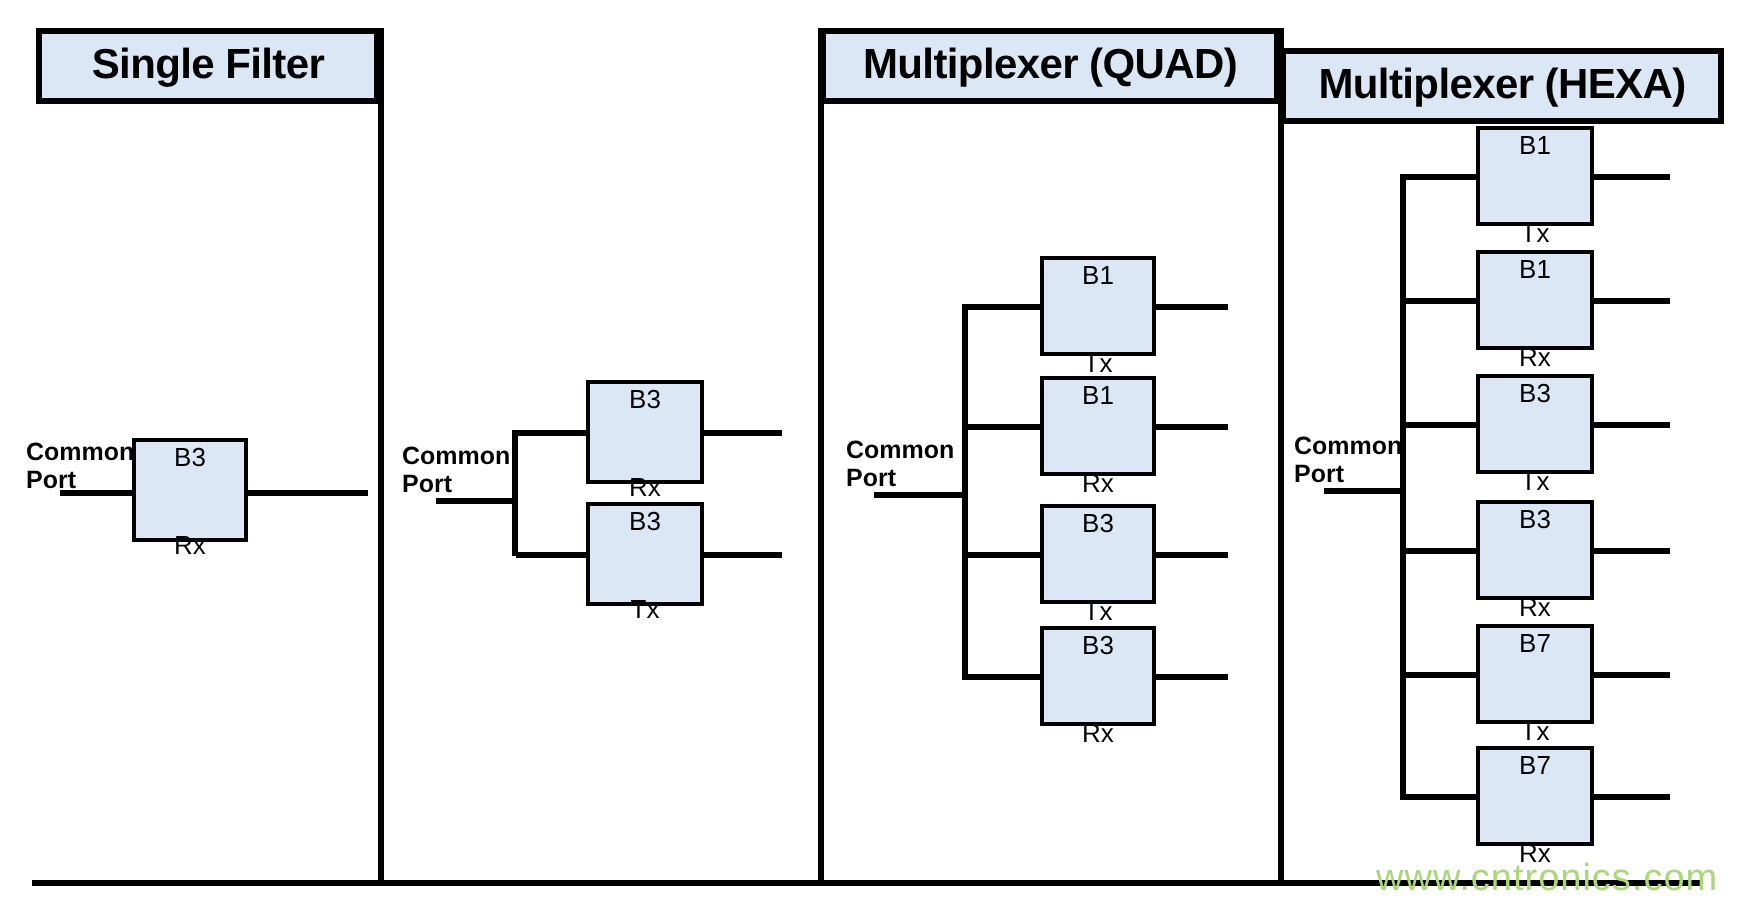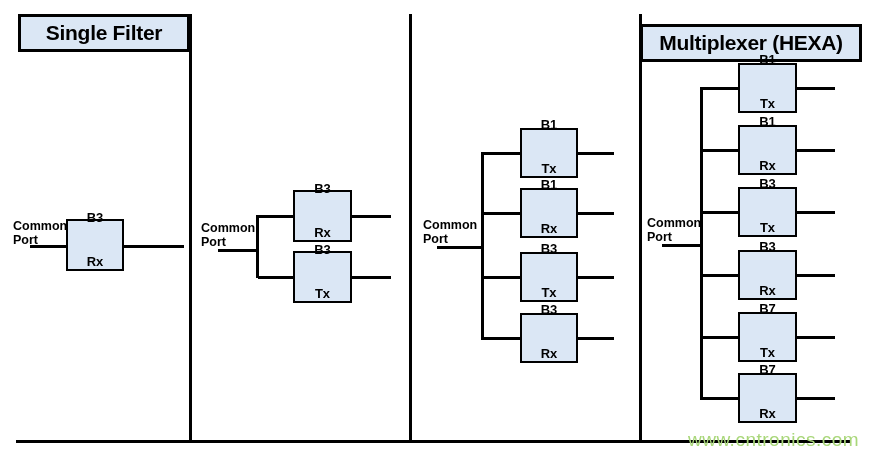--- a/index.html
+++ b/index.html
@@ -32,22 +32,22 @@
   .vdiv{position:absolute;width:3px;background:var(--line);}
   .bline{position:absolute;height:3px;background:var(--line);}
   
   .hline{position:absolute;height:2.5px;background:var(--line);}
   .vline{position:absolute;width:2.5px;background:var(--line);}
   
   .fbox{
     position:absolute;
     background:var(--cell-fill);
     border:2.5px solid var(--line);
-    display:flex;flex-direction:column;align-items:center;justify-content:flex-end;
-    font-size:13px;font-weight:bold;color:var(--text);
+    display:flex;flex-direction:column;align-items:center;justify-content:space-between;
+    font-size:13px;font-weight:normal;color:var(--text);
     line-height:15px;text-align:center;gap:29px;
   }
   
   .cplabel{
     position:absolute;
     width:56px;
     font-size:12.5px;font-weight:bold;color:var(--text);
     line-height:13.5px;
   }
   .watermark{
@@ -65,20 +65,21 @@
 <body>
 
 <div class="canvas">
 
   <div class="vdiv" style="left:189px;top:14px;height:429px;"></div>
   <div class="vdiv" style="left:409px;top:14px;height:429px;"></div>
   <div class="vdiv" style="left:639px;top:14px;height:429px;"></div>
   <div class="bline" style="left:16px;top:440px;width:835px;"></div>
 
   <div class="hcell" style="left:18px;width:172px;">Single Filter</div>
+  <div class="hcell" style="left:410px;width:230px;">Multiplexer (QUAD)</div>
   <div class="hcell" style="left:640px;width:222px;margin-top:10px;">Multiplexer (HEXA)</div>
 
   <div class="cplabel" style="left:13px;top:220px;">Common Port</div>
   <div class="hline" style="left:30px;top:245px;width:36px;"></div>
   <div class="fbox" style="left:66px;top:219px;width:58px;height:52px;">
     <span>B3</span>
     <span>Rx</span>
   </div>
   <div class="hline" style="left:124px;top:245px;width:60px;"></div>
 

